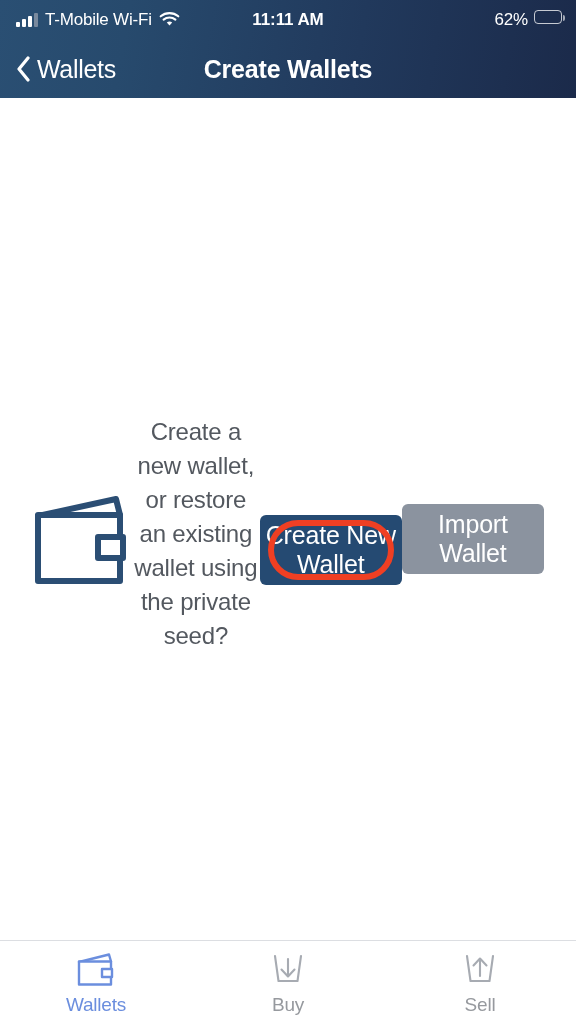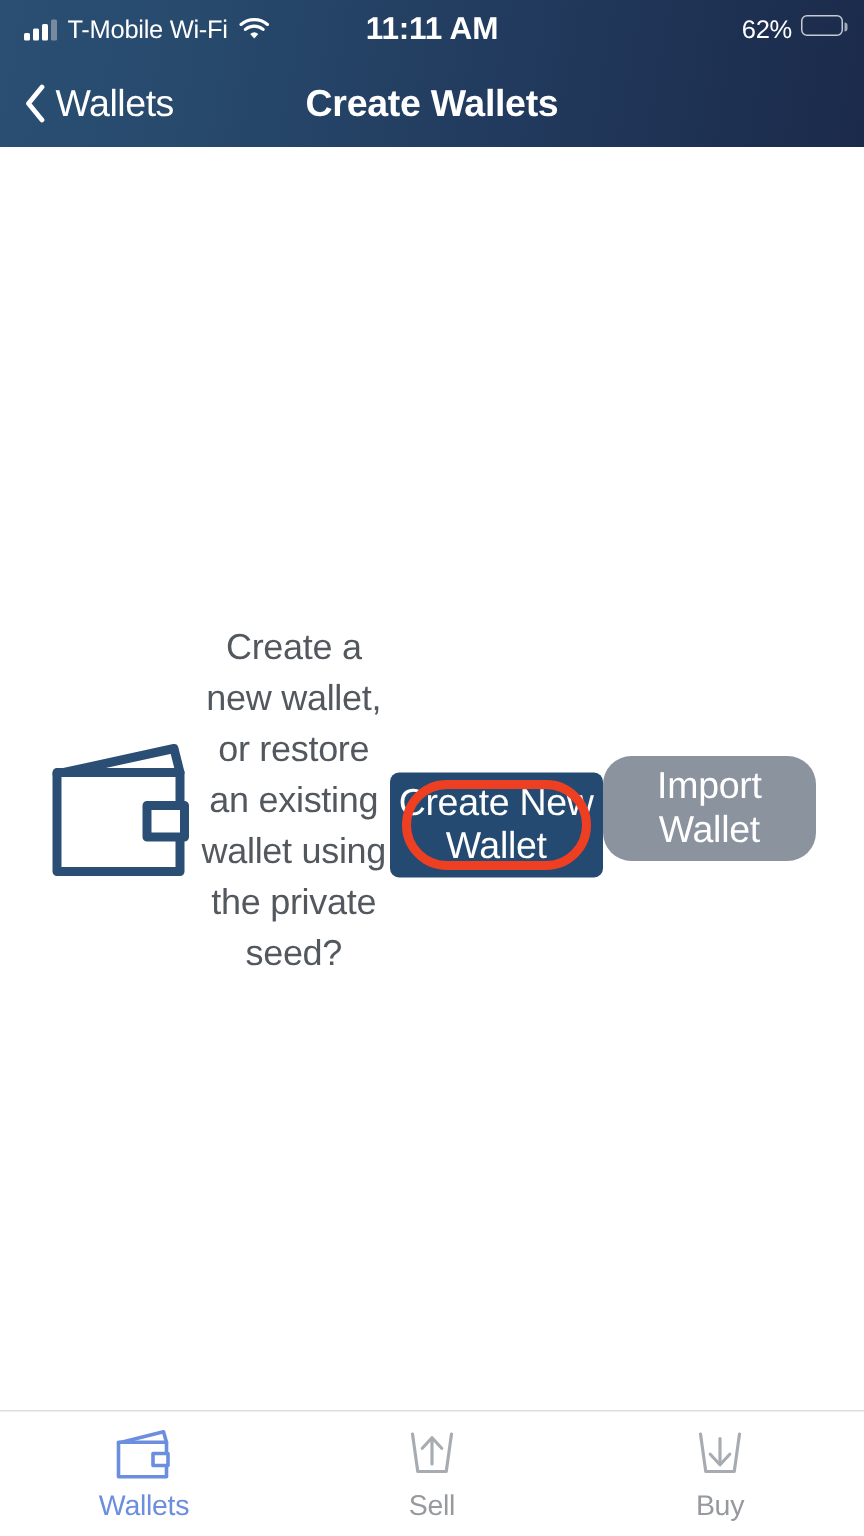--- a/index.html
+++ b/index.html
@@ -76,21 +76,21 @@
   .wifi-icon { display: block; }
 
   .status-time {
     position: absolute;
     left: 0; right: 0;
     top: 0;
     height: 40px;
     display: flex;
     align-items: center;
     justify-content: center;
-    font-size: 21px;
+    font-size: 17px;
     font-weight: bold;
     letter-spacing: -0.1px;
     color: #ffffff;
     pointer-events: none;
   }
 
   .status-right {
     margin-left: auto;
     display: flex;
     gap: 6px;
@@ -228,21 +228,20 @@
     right: 8px;
     bottom: 5px;
     border: 6px solid #ef3f23;
     border-radius: 34px;
     pointer-events: none;
   }
 
   .btn-secondary {
     margin-top: 40px;
     background: #8b939f;
-    border-radius: 19px;
   }
 
   
   .tab-bar {
     flex: 0 0 auto;
     height: 84px;
     border-top: 1px solid #dcdee2;
     background: #ffffff;
     display: flex;
     align-items: stretch;
@@ -357,32 +356,32 @@
           <rect x="26" y="16" width="10" height="8" stroke="#6b8ede" stroke-width="2.4" stroke-linejoin="round" fill="#ffffff"></rect>
         </svg>
       </span>
       <span class="tab-label">Wallets</span>
     </div>
 
     <div class="tab-item">
       <span class="tab-icon">
         <svg width="38" height="34" viewBox="0 0 38 34" fill="none">
           <path d="M6 3 L9.5 28 L28.5 28 L32 3" stroke="#a7abb2" stroke-width="2.1" stroke-linecap="round" stroke-linejoin="round" fill="none"></path>
+          <path d="M19 6 L19 23" stroke="#a7abb2" stroke-width="2.1" stroke-linecap="round" fill="none"></path>
+          <path d="M12.5 16.5 L19 23.5 L25.5 16.5" stroke="#a7abb2" stroke-width="2.1" stroke-linecap="round" stroke-linejoin="round" fill="none"></path>
+        </svg>
+      </span>
+      <span class="tab-label">Buy</span>
+    </div>
+
+    <div class="tab-item">
+      <span class="tab-icon">
+        <svg width="38" height="34" viewBox="0 0 38 34" fill="none">
+          <path d="M6 3 L9.5 28 L28.5 28 L32 3" stroke="#a7abb2" stroke-width="2.1" stroke-linecap="round" stroke-linejoin="round" fill="none"></path>
           <path d="M19 23 L19 6" stroke="#a7abb2" stroke-width="2.1" stroke-linecap="round" fill="none"></path>
           <path d="M12.5 12.5 L19 5.5 L25.5 12.5" stroke="#a7abb2" stroke-width="2.1" stroke-linecap="round" stroke-linejoin="round" fill="none"></path>
         </svg>
       </span>
       <span class="tab-label">Sell</span>
     </div>
 
-    <div class="tab-item">
-      <span class="tab-icon">
-        <svg width="38" height="34" viewBox="0 0 38 34" fill="none">
-          <path d="M6 3 L9.5 28 L28.5 28 L32 3" stroke="#a7abb2" stroke-width="2.1" stroke-linecap="round" stroke-linejoin="round" fill="none"></path>
-          <path d="M19 6 L19 23" stroke="#a7abb2" stroke-width="2.1" stroke-linecap="round" fill="none"></path>
-          <path d="M12.5 16.5 L19 23.5 L25.5 16.5" stroke="#a7abb2" stroke-width="2.1" stroke-linecap="round" stroke-linejoin="round" fill="none"></path>
-        </svg>
-      </span>
-      <span class="tab-label">Buy</span>
-    </div>
-
   </div>
 </div>
 
 </body></html>

